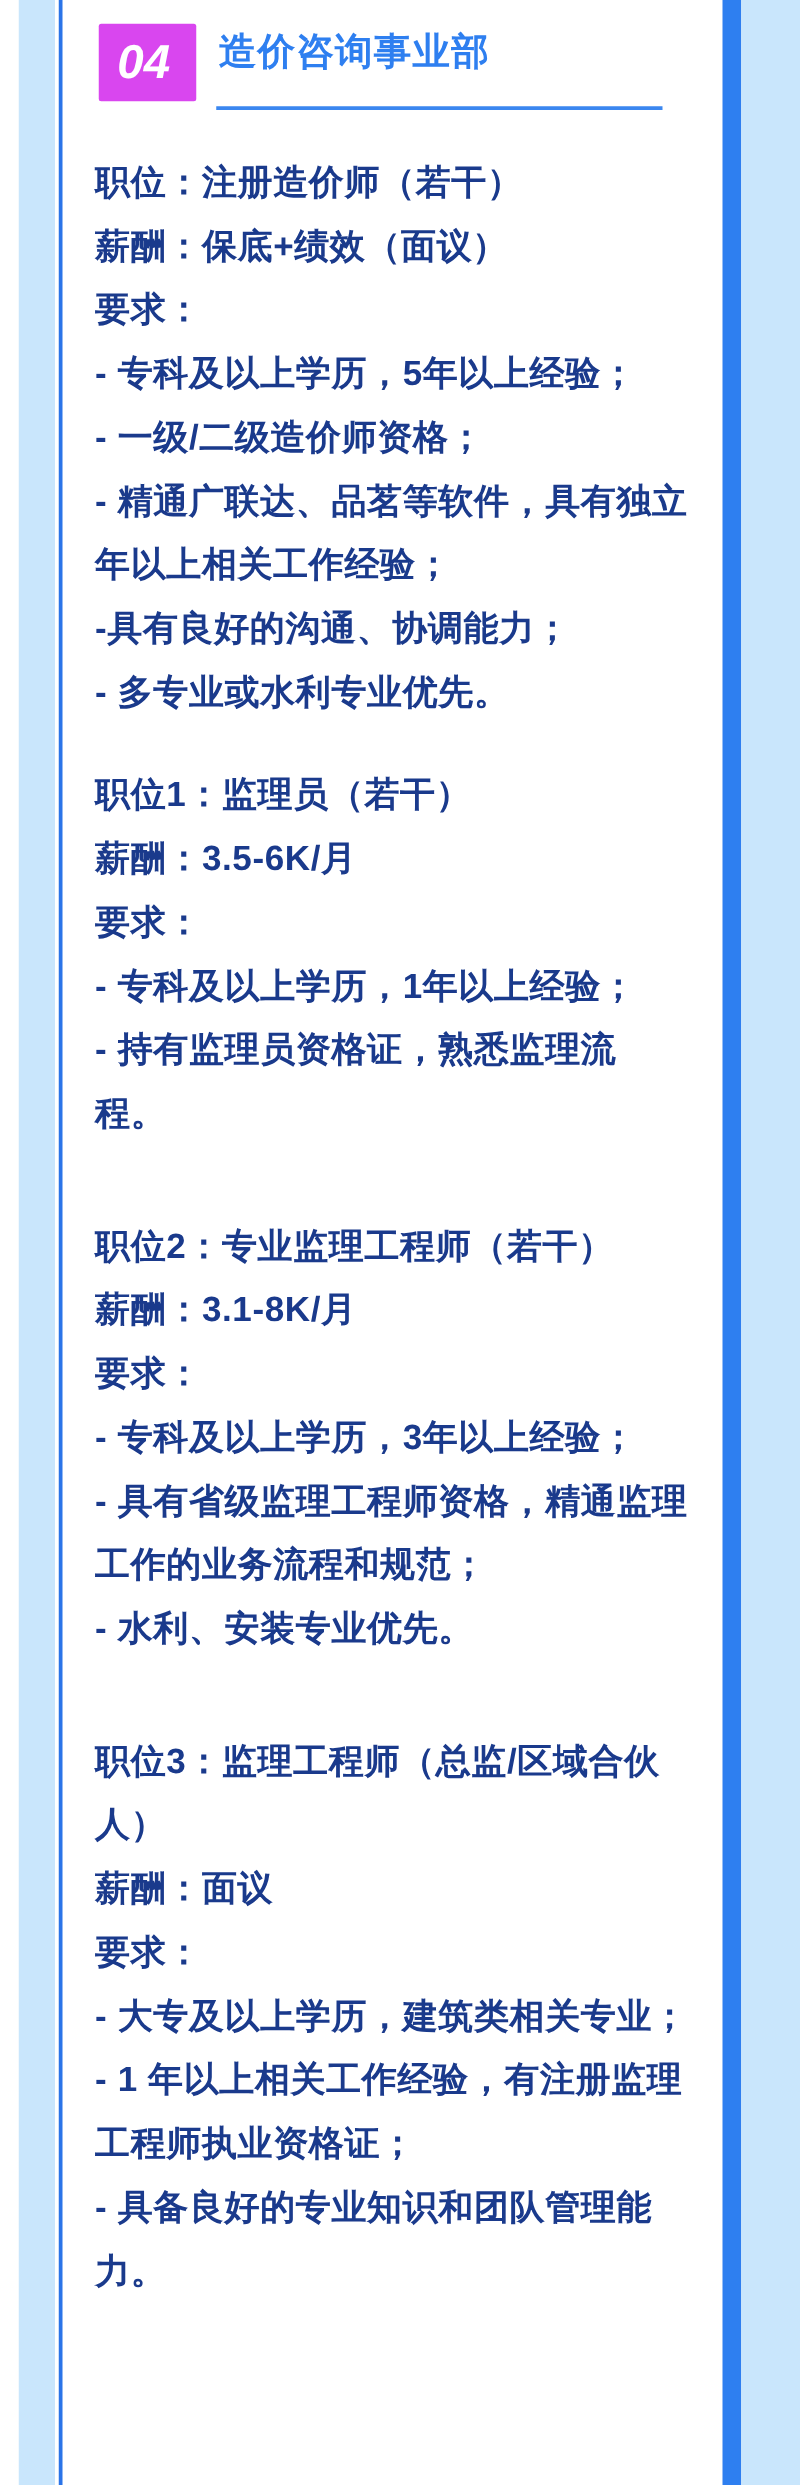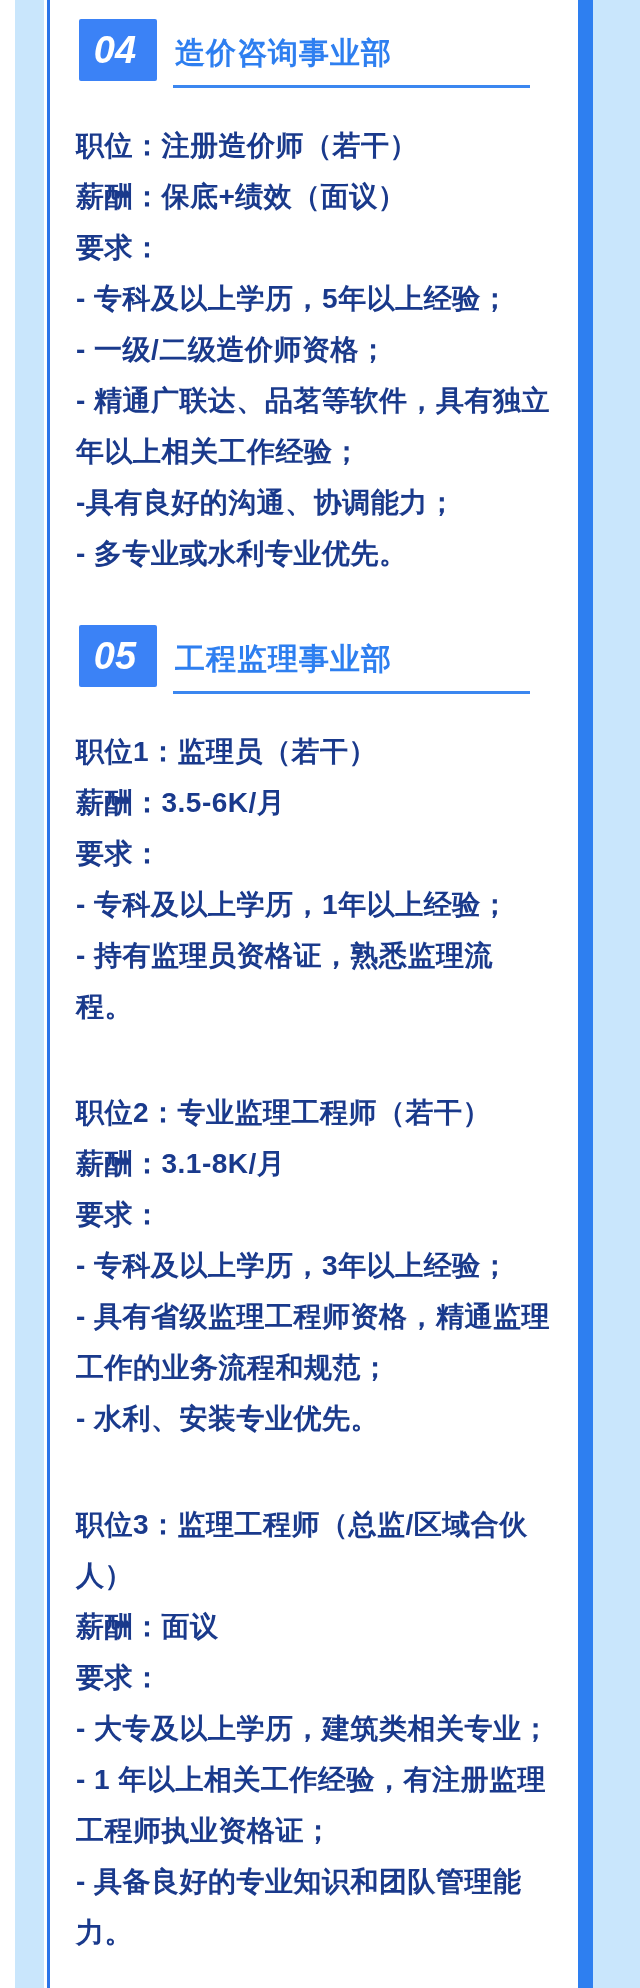--- a/index.html
+++ b/index.html
@@ -13,27 +13,27 @@
   .bar-right{position:absolute;left:578px;top:0;bottom:0;width:15px;background:#2E7FF0;}
   .strip-right{position:absolute;left:593px;top:0;bottom:0;width:47px;background:#C9E6FC;}
 
   .content{position:absolute;left:76px;top:0;width:478px;}
 
   .sec-header{position:relative;height:70px;}
   .sec-header.first{margin-top:19px;}
   .sec-header.second{margin-top:46px;}
 
   .badge{
-    position:absolute;left:3px;top:0;width:78px;height:62px;background:#3b82f6;
+    position:absolute;left:3px;top:0;width:78px;height:62px;background:#d946ef;
     color:#ffffff;display:flex;align-items:center;justify-content:center;
     font-style:italic;font-weight:bold;font-size:38px;border-radius:2px;
     padding-right:6px;box-sizing:border-box;
   }
   .sec-title{
-    position:absolute;left:99px;top:14px;margin:0;
+    position:absolute;left:99px;top:2px;margin:0;
     font-size:30px;font-weight:bold;color:#2E7FF0;letter-spacing:1px;white-space:nowrap;
   }
   .underline{position:absolute;left:97px;top:66px;width:357px;height:3px;background:#3B87F0;}
 
   .block{
     font-size:28px;font-weight:bold;color:#1A3A8C;
     line-height:51px;white-space:pre-line;letter-spacing:0.5px;
   }
   .block.first{margin-top:31px;}
   .block.gap{margin-top:55px;}
@@ -61,27 +61,20 @@
 要求：
 - 专科及以上学历，5年以上经验；
 - 一级/二级造价师资格；
 - 精通广联达、品茗等软件，具有独立
 年以上相关工作经验；
 -具有良好的沟通、协调能力；
 - 多专业或水利专业优先。</div>
   </section>
 
   <section>
-    <div class="sec-header second">
-      <div class="badge">
-        <span>05</span>
-      </div>
-      <h2 class="sec-title">工程监理事业部</h2>
-      <div class="underline"></div>
-    </div>
     <div class="block first">职位1：监理员（若干）
 薪酬：3.5-6K/月
 要求：
 - 专科及以上学历，1年以上经验；
 - 持有监理员资格证，熟悉监理流
 程。</div>
     <div class="block gap">职位2：专业监理工程师（若干）
 薪酬：3.1-8K/月
 要求：
 - 专科及以上学历，3年以上经验；

